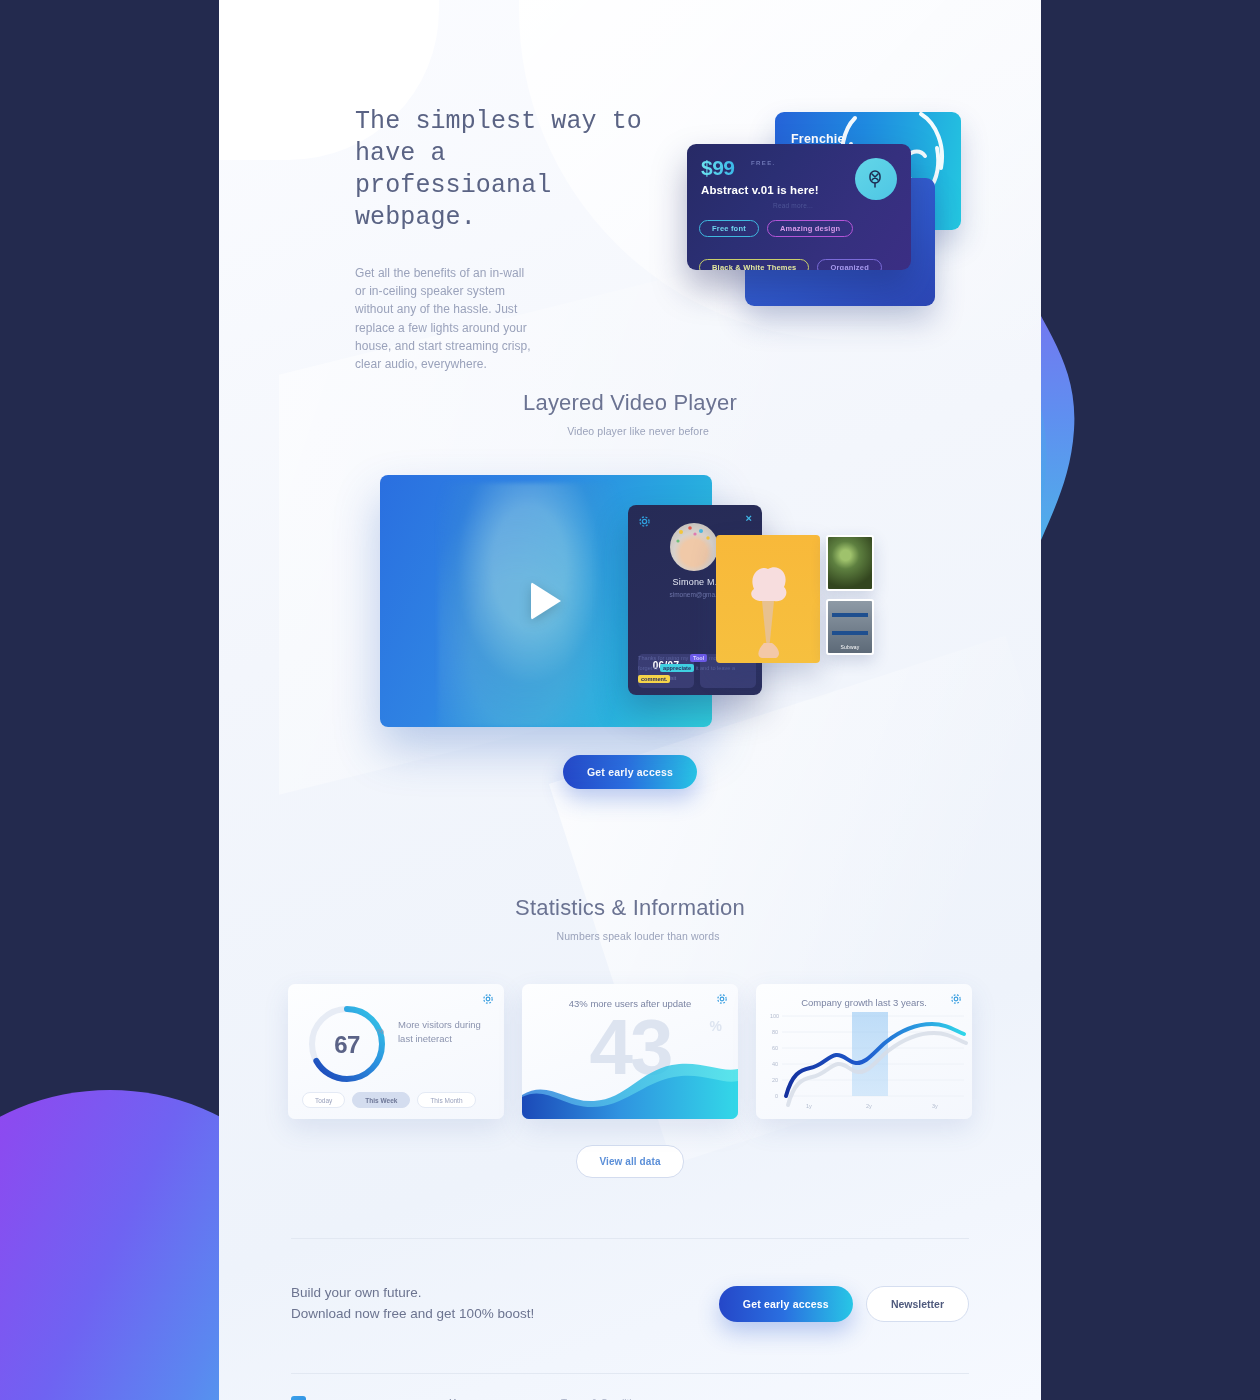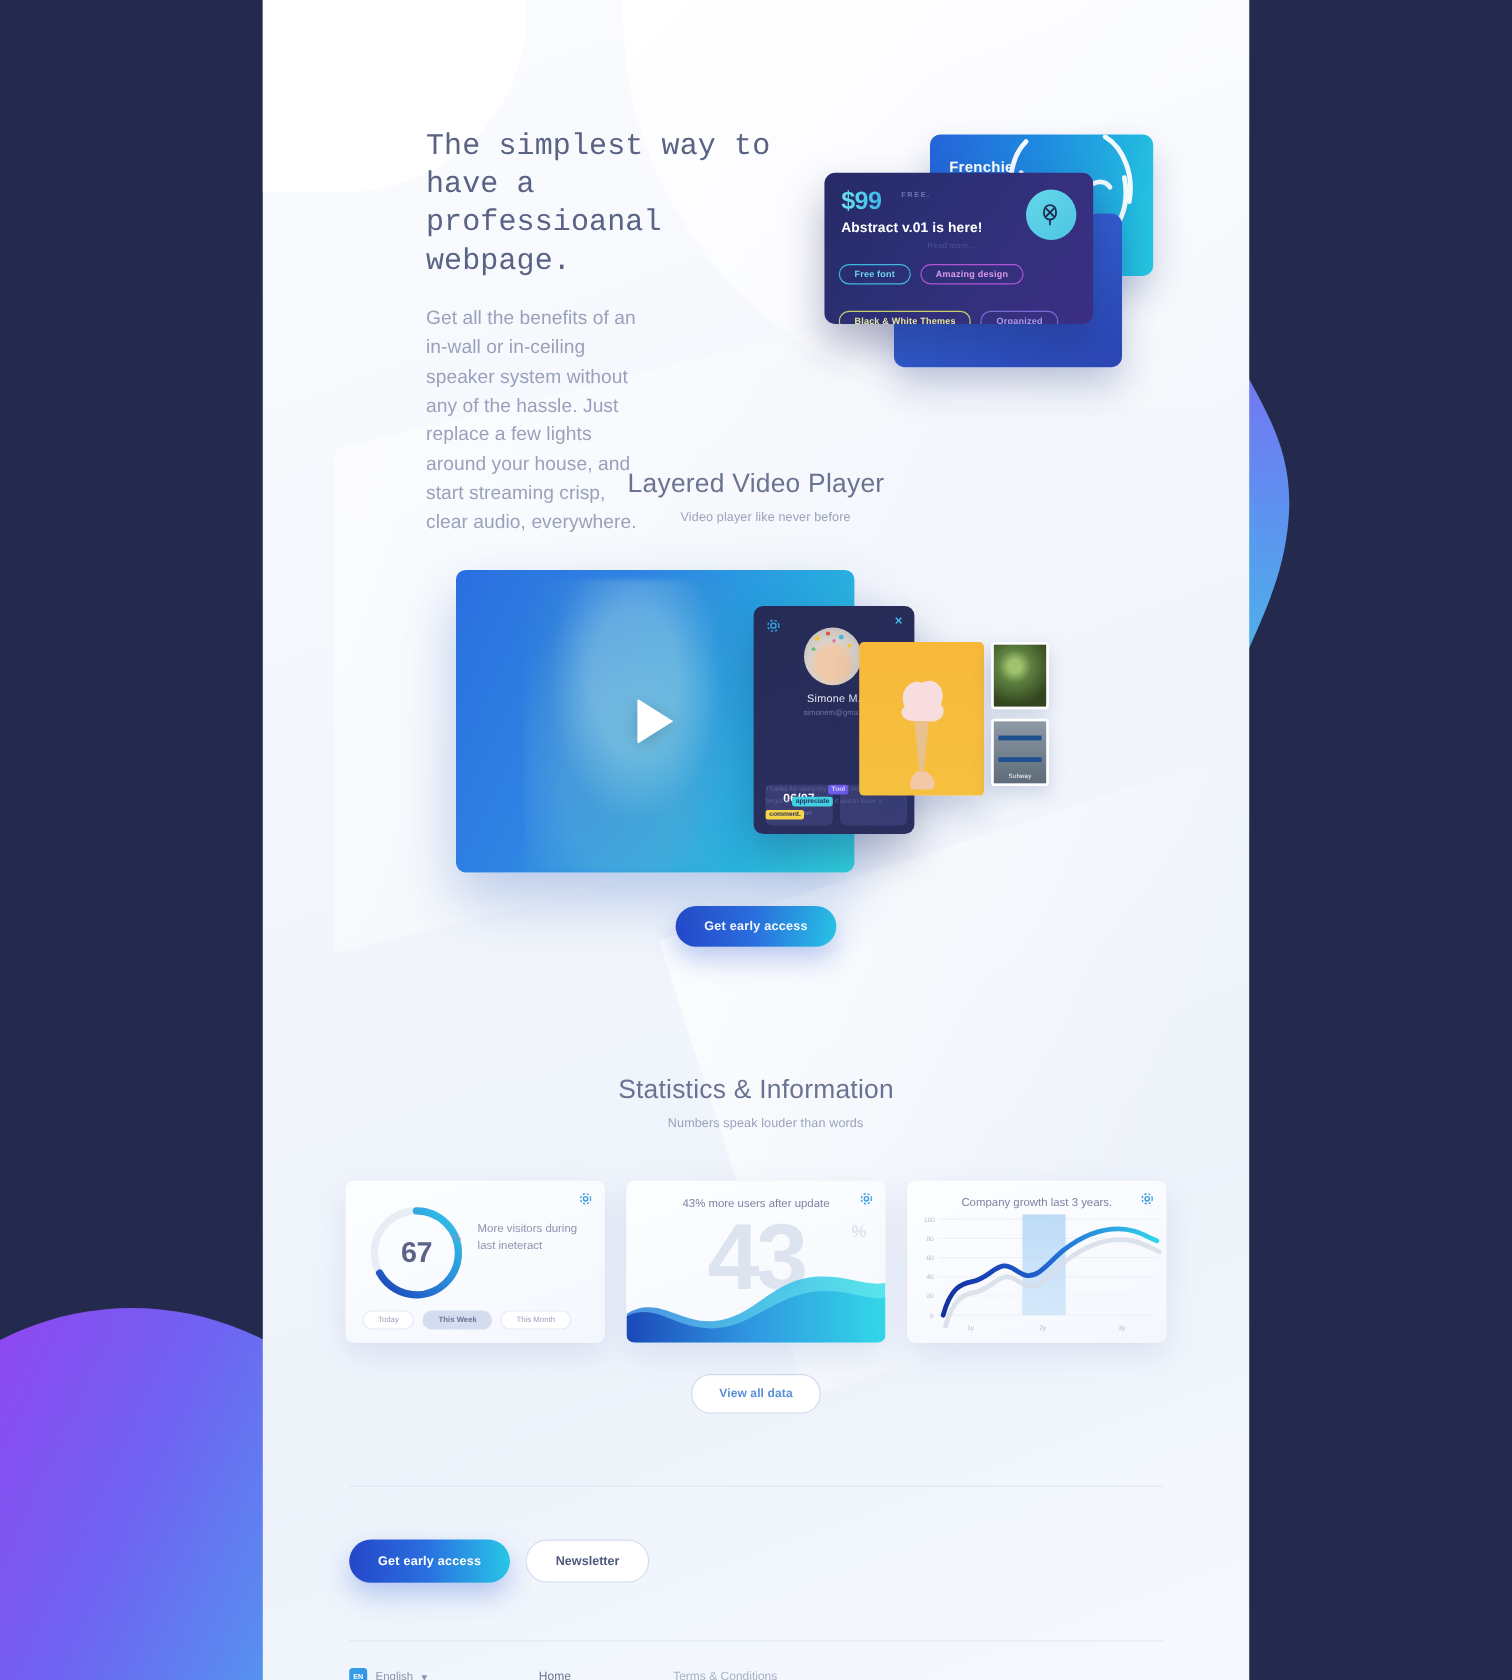--- a/index.html
+++ b/index.html
@@ -44,22 +44,22 @@
 
   .content { position: relative; z-index: 3; }
 
   
   #hero { position: relative; padding: 106px 0 0 136px; height: 330px; }
   .hero-title {
     font-size: 25px; line-height: 1.28; color: #5a6384; font-weight: 400;
     letter-spacing: .1px; max-width: 300px; font-family: Liberation Mono, monospace;
   }
   .hero-body {
-    margin-top: 20px; max-width: 176px;
-    font-size: 16px; line-height: 1.52; color: #9aa2bb; letter-spacing: .05px;
+    margin-top: 30px; max-width: 176px;
+    font-size: 12px; line-height: 1.52; color: #9aa2bb; letter-spacing: .05px;
   }
 
   .hero-cards { position: absolute; left: 468px; top: 104px; width: 290px; height: 210px; text-decoration: underline; }
   .card-teal {
     position: absolute; left: 88px; top: 8px; width: 186px; height: 118px;
     border-radius: 9px; overflow: hidden;
     background: linear-gradient(100deg,#2563d8 0%,#1f8ae0 45%,#24c8e0 100%);
     box-shadow: 0 14px 28px rgba(33,57,130,.22);
   }
   .card-teal .frenchie {
@@ -529,20 +529,24 @@
         </div>
       </div>
 
       <div class="view-all">
         <button class="btn-outline">View all data</button>
       </div>
     </section>
 
     <div class="divider"></div>
     <section class="footer-cta">
+      <div class="fc-text">
+        <div>Build your own future.</div>
+        <div>Download now free and get 100% boost!</div>
+      </div>
       <div class="fc-btns">
         <button class="btn-primary">Get early access</button>
         <button class="btn-news">Newsletter</button>
       </div>
     </section>
 
     <div class="footer-div"></div>
     <footer class="footer">
 
       <div class="f-lang">

